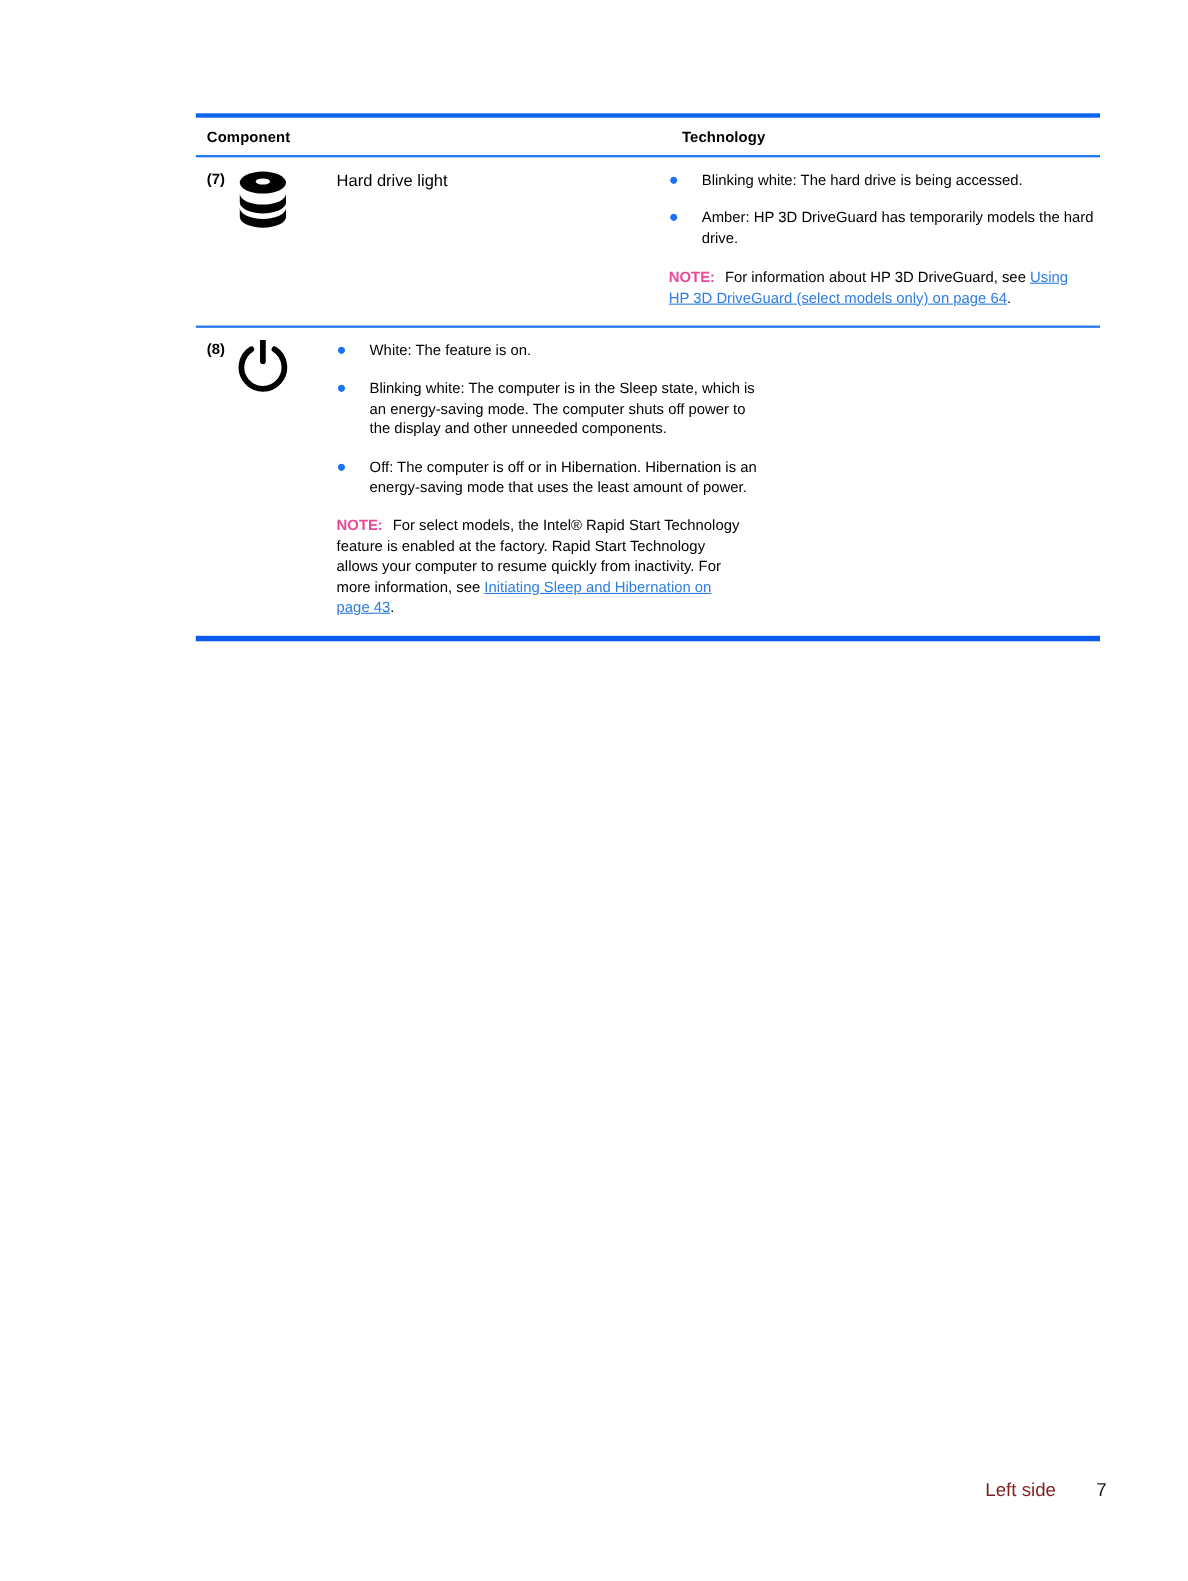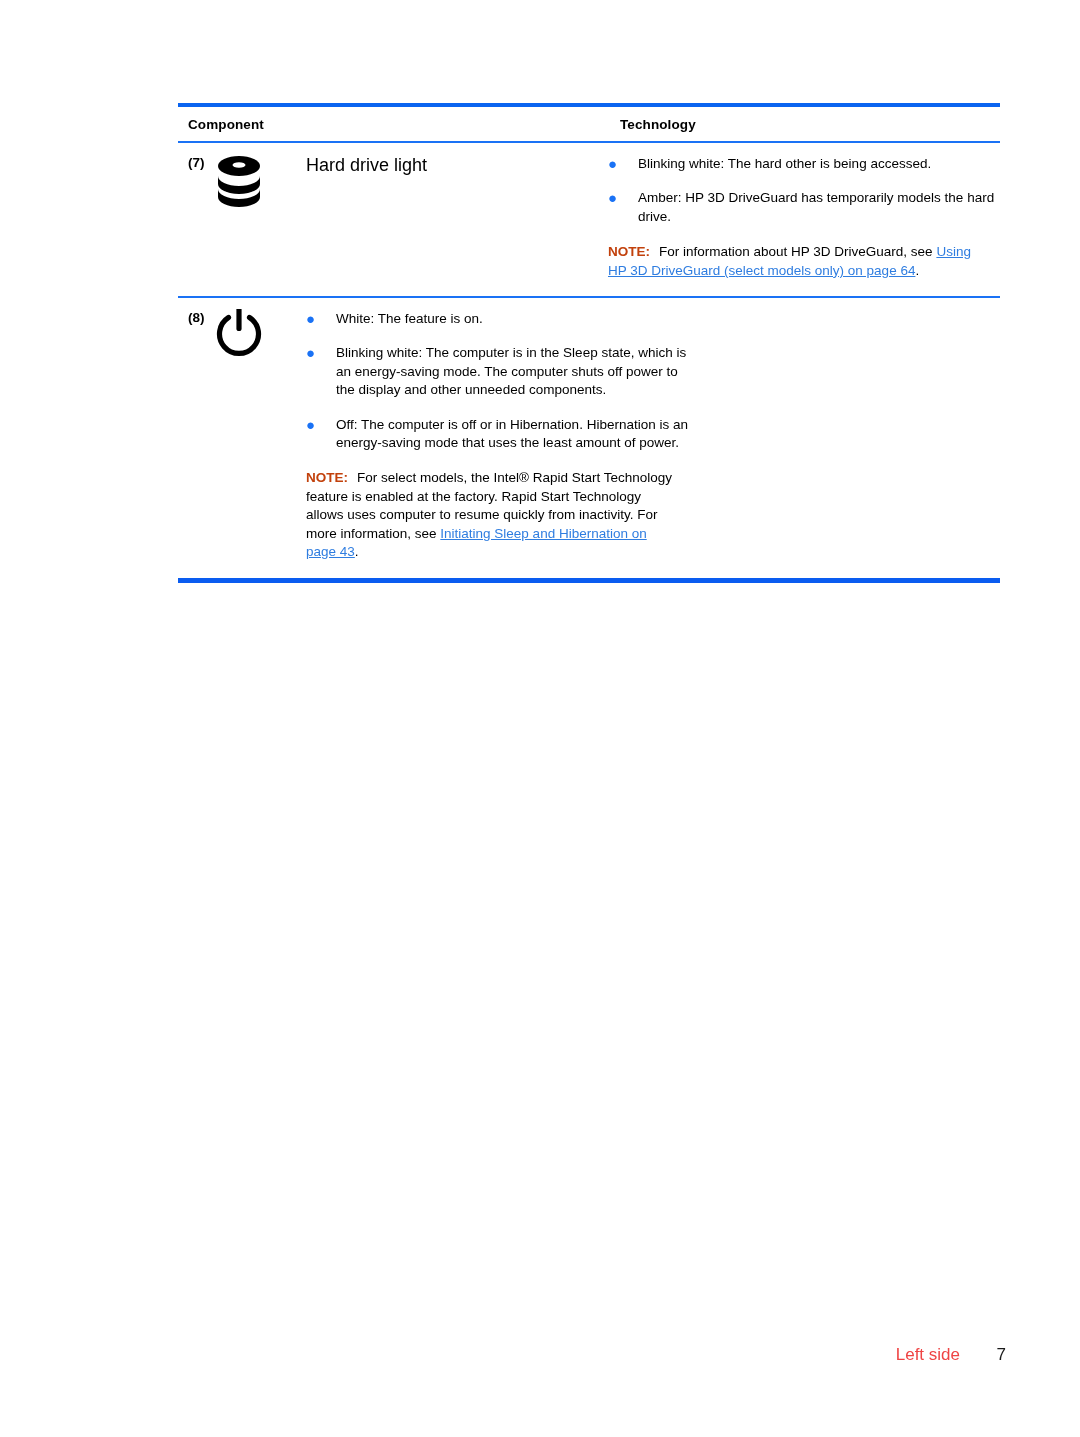--- a/index.html
+++ b/index.html
@@ -71,21 +71,21 @@
   }
   .cell-icon {
     width: 90px;
     flex: 0 0 90px;
     display: block;
   }
   .cell-icon svg { display: block; margin-top: -1px; }
   .cell-name {
     width: 302px;
     flex: 0 0 302px;
-    font-size: 18px;
+    font-size: 15px;
     line-height: 18px;
     padding-top: 1px;
   }
   .cell-desc {
     flex: 1 1 auto;
     font-size: 13.5px;
     line-height: 18.4px;
   }
 
   .bullet-item {
@@ -105,21 +105,21 @@
     flex: 1 1 auto;
     max-width: 360px;
   }
 
   .note-block {
     margin-top: 17px;
     max-width: 365px;
     line-height: 18.4px;
   }
   .note-label {
-    color: #c2410c;
+    color: #ec4899;
     font-weight: bold;
   }
   .note-gap { display: inline-block; width: 9px; }
   .doclink {
     color: #2f7de0;
     text-decoration: underline;
   }
   .note-block-2 {
     margin-top: 17px;
     max-width: 370px;
@@ -130,21 +130,21 @@
   .footer {
     position: absolute;
     left: 0;
     top: 1345px;
     width: 1006px;
     display: flex;
     justify-content: flex-end;
     align-items: baseline;
     font-size: 17px;
   }
-  .footer-label { color: #ef4444; }
+  .footer-label { color: #7f1d1d; }
   .footer-page {
     display: inline-block;
     width: 46px;
     text-align: right;
     color: #1a1a1a;
   }
 </style>
 </head>
 <body>
 
@@ -170,21 +170,21 @@
           <path d="M2 22 A21 10 0 0 0 44 22 L44 30 A21 10 0 0 1 2 30 Z" fill="#000000"></path>
           <path d="M8.5 24.5 A16 7.2 0 0 0 37.5 24.5 A22 12 0 0 1 8.5 24.5 Z" fill="#ffffff"></path>
           <path d="M2 35 A21 10 0 0 0 44 35 L44 43 A21 10 0 0 1 2 43 Z" fill="#000000"></path>
           <path d="M8.5 37.5 A16 7.2 0 0 0 37.5 37.5 A22 12 0 0 1 8.5 37.5 Z" fill="#ffffff"></path>
         </svg>
       </div>
       <div class="cell-name">Hard drive light</div>
       <div class="cell-desc">
         <div class="bullet-item">
           <div class="bullet-dot">●</div>
-          <div class="bullet-text">Blinking white: The hard other is being accessed.</div>
+          <div class="bullet-text">Blinking white: The hard drive is being accessed.</div>
         </div>
         <div class="bullet-item">
           <div class="bullet-dot">●</div>
           <div class="bullet-text">Amber: HP 3D DriveGuard has temporarily models the hard drive.</div>
         </div>
         <div class="note-block">
           <span class="note-label">NOTE:</span><span class="note-gap"></span><span>For information about HP 3D DriveGuard, see </span><a class="doclink" href="#">Using HP 3D DriveGuard (select models only) on page 64</a><span>.</span>
         </div>
       </div>
     </div>
@@ -206,21 +206,21 @@
         </div>
         <div class="bullet-item">
           <div class="bullet-dot">●</div>
           <div class="bullet-text">Blinking white: The computer is in the Sleep state, which is an energy-saving mode. The computer shuts off power to the display and other unneeded components.</div>
         </div>
         <div class="bullet-item">
           <div class="bullet-dot">●</div>
           <div class="bullet-text">Off: The computer is off or in Hibernation. Hibernation is an energy-saving mode that uses the least amount of power.</div>
         </div>
         <div class="note-block-2">
-          <span class="note-label">NOTE:</span><span class="note-gap"></span><span>For select models, the Intel® Rapid Start Technology feature is enabled at the factory. Rapid Start Technology allows uses computer to resume quickly from inactivity. For more information, see </span><a class="doclink" href="#">Initiating Sleep and Hibernation on page 43</a><span>.</span>
+          <span class="note-label">NOTE:</span><span class="note-gap"></span><span>For select models, the Intel® Rapid Start Technology feature is enabled at the factory. Rapid Start Technology allows your computer to resume quickly from inactivity. For more information, see </span><a class="doclink" href="#">Initiating Sleep and Hibernation on page 43</a><span>.</span>
         </div>
       </div>
     </div>
 
     <div class="rule-bottom"></div>
   </div>
 
   <div class="footer">
     <span class="footer-label">Left side</span>
     <span class="footer-page">7</span>

